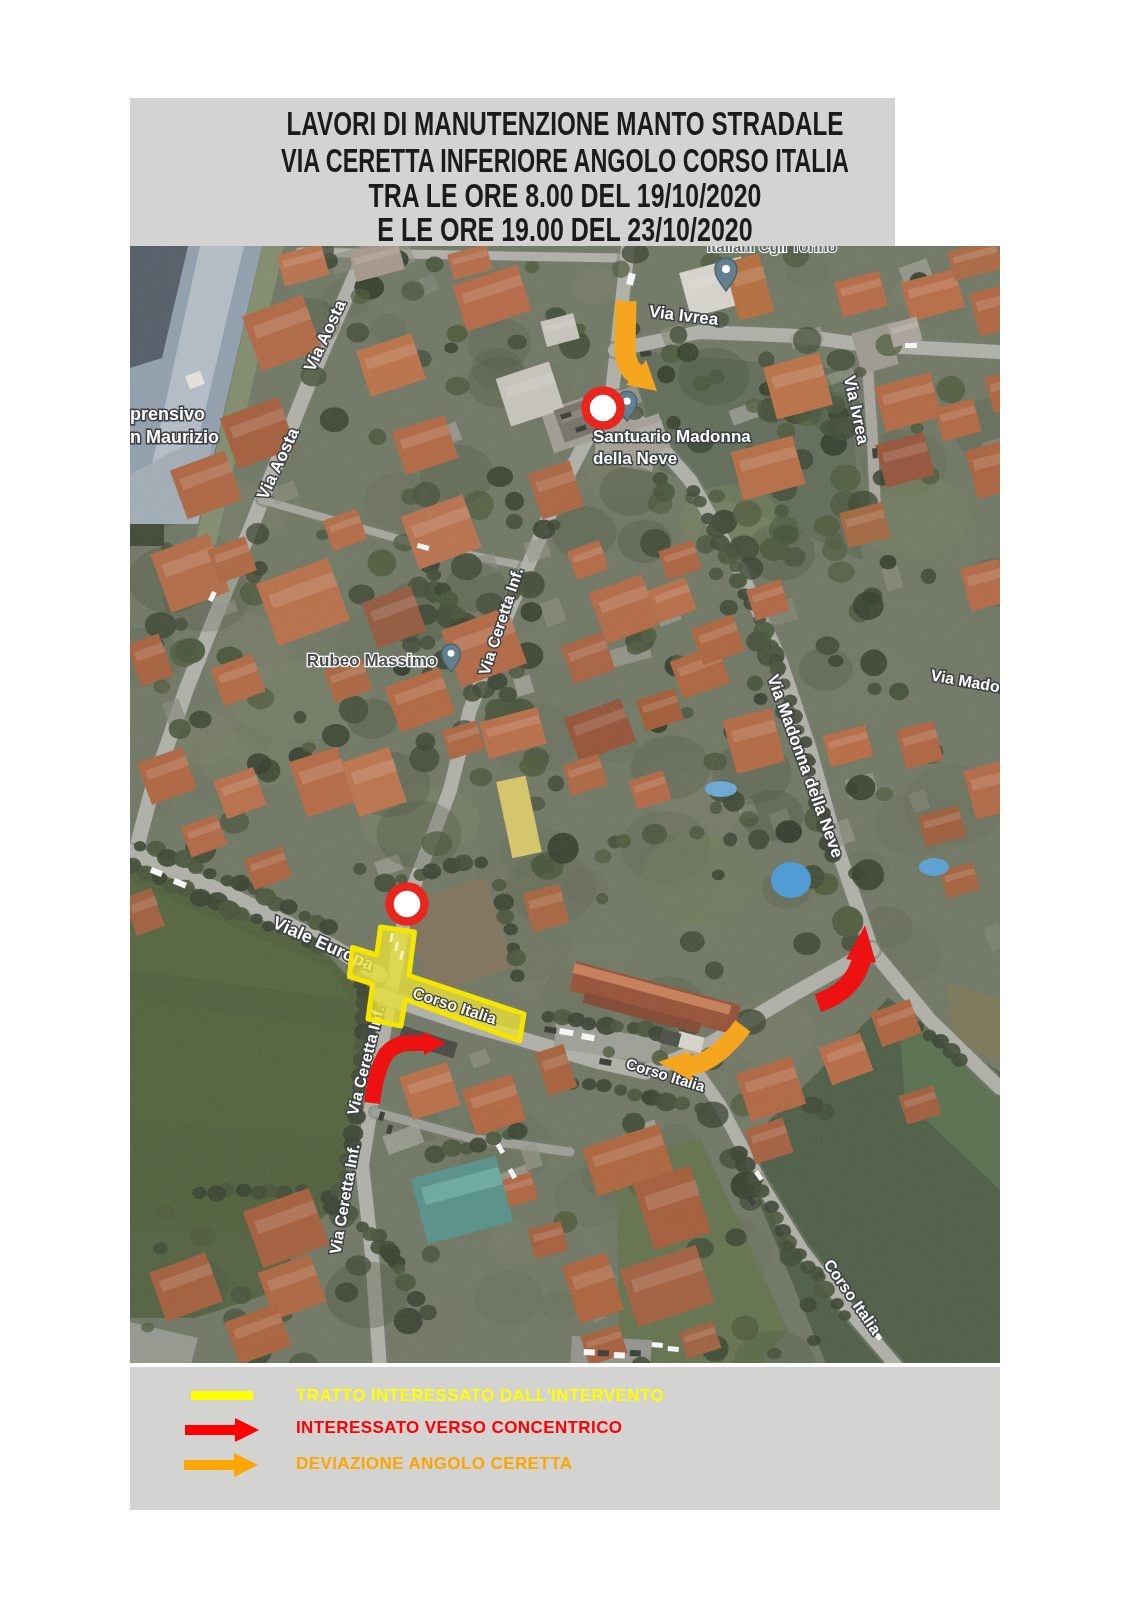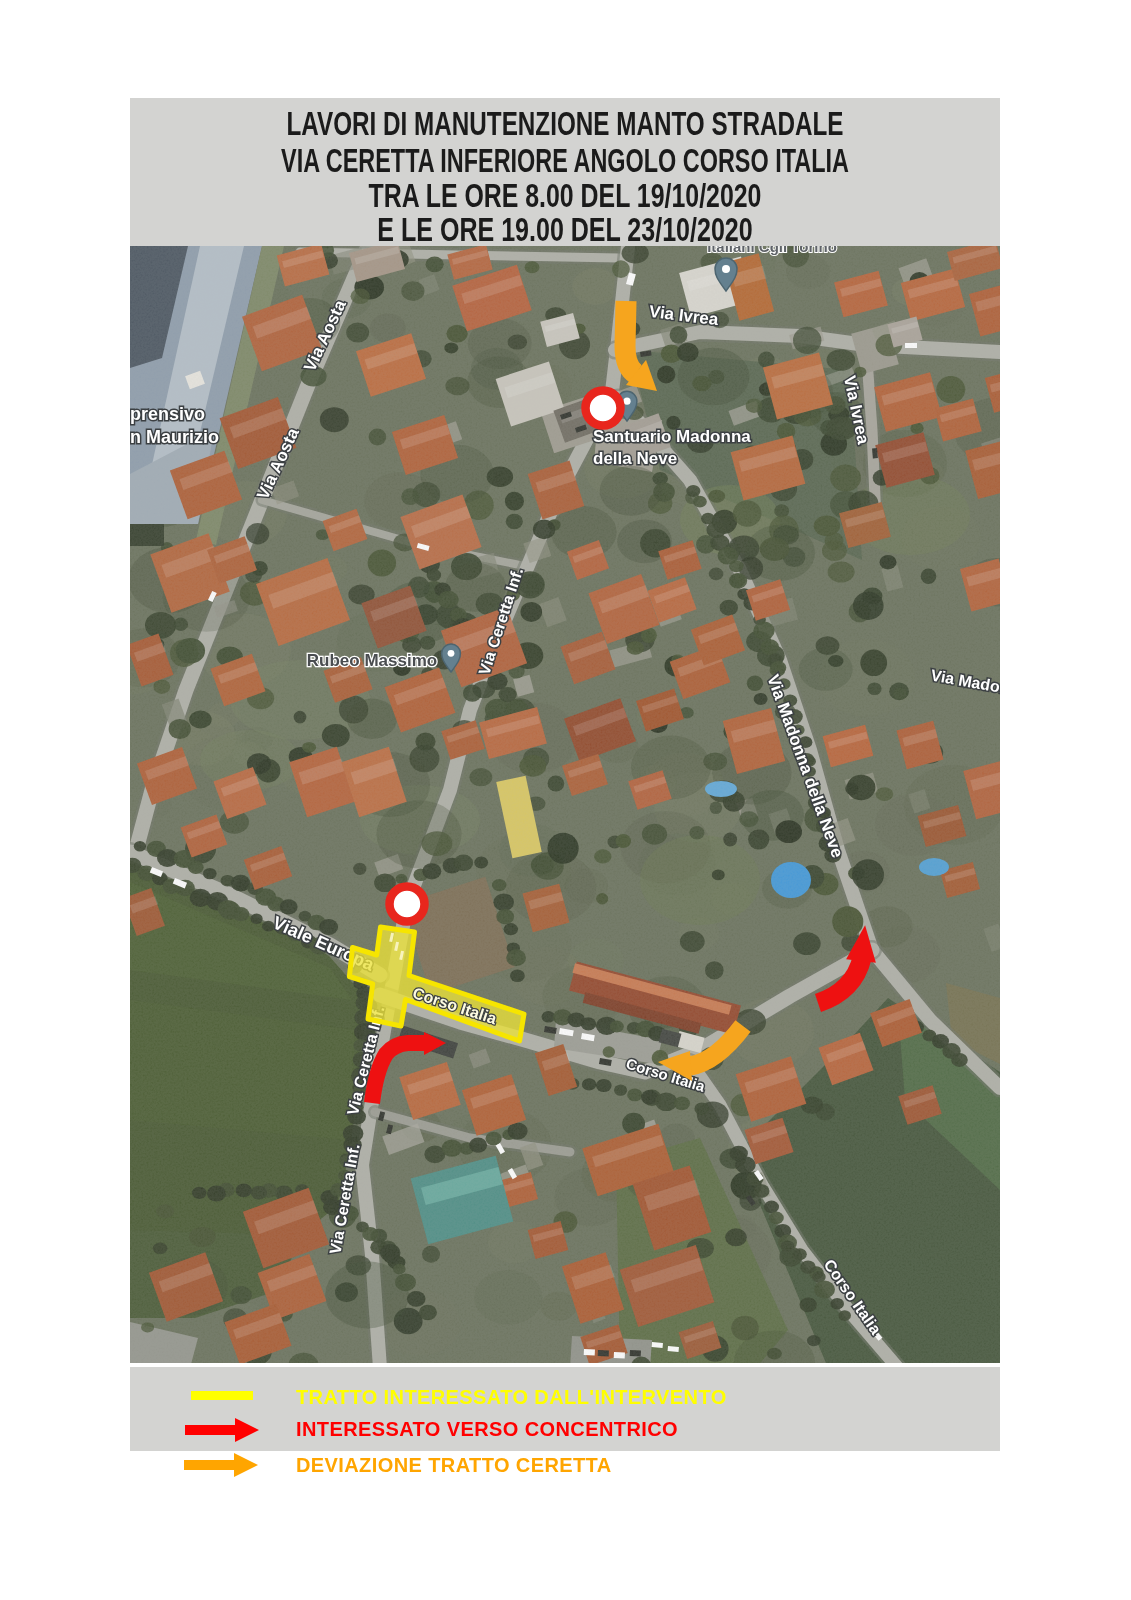--- a/index.html
+++ b/index.html
@@ -2,21 +2,21 @@
 <html><head><meta charset="utf-8">
 <style>
 html,body{margin:0;padding:0;background:#ffffff;width:1131px;height:1600px;
 font-family:"Liberation Sans", sans-serif;}
 .abs{position:absolute;}
 </style></head>
 <body>
 
 <div class="abs" style="left:0;top:0;width:1131px;height:1600px;background:#fff">
 
-<div class="abs" style="left:130px;top:98px;width:870px;height:148px;background:#d3d3d1;
+<div class="abs" style="left:130px;top:98px;width:765px;height:148px;background:#d3d3d1;
 color:#1b1b1b;font-weight:bold;font-size:24.5px;line-height:27px">
 <div style="position:absolute;left:0;top:8.3px;width:870px;text-align:center;transform:scale(0.99,1.32);transform-origin:50% 0">LAVORI DI MANUTENZIONE MANTO STRADALE</div>
 <div style="position:absolute;left:0;top:44.8px;width:870px;text-align:center;transform:scale(0.956,1.32);transform-origin:50% 0">VIA CERETTA INFERIORE ANGOLO CORSO ITALIA</div>
 <div style="position:absolute;left:0;top:80.3px;width:870px;text-align:center;transform:scale(1.016,1.32);transform-origin:50% 0">TRA LE ORE 8.00 DEL 19/10/2020</div>
 <div style="position:absolute;left:0;top:114.3px;width:870px;text-align:center;transform:scale(1.022,1.32);transform-origin:50% 0">E LE ORE 19.00 DEL 23/10/2020</div>
 </div>
 
 <svg width="870" height="1117" viewBox="130 246 870 1117" style="position:absolute;left:130px;top:246px" font-family="Liberation Sans, sans-serif">
 <defs>
         <filter id="grain" x="0" y="0" width="100%" height="100%">
@@ -1012,24 +1012,24 @@
 <g>
         <path d="M818 1003 Q854 991 862 958" stroke="#ee1111" stroke-width="19" fill="none"></path>
         <path d="M846.1 959.2 L865.1 925.3 L875.9 962.8 Z" fill="#ee1111"></path>
       </g>
 <g>
         <path d="M743 1026 Q716 1062 690 1066" stroke="#f6a51e" stroke-width="19" fill="none"></path>
         <path d="M690 1051 L658 1062 L692 1081 Z" fill="#f6a51e"></path>
       </g>
 </svg>
 
-<div class="abs" style="left:130px;top:1367px;width:870px;height:84px;background:#d3d3d1;font-weight:bold;font-size:20px">
+<div class="abs" style="left:130px;top:1367px;width:870px;height:143px;background:#d3d3d1;font-weight:bold;font-size:17px">
 <div class="abs" style="left:61px;top:24px;width:62px;height:9px;background:#ffff00"></div>
 <div class="abs" style="left:166px;top:19px;color:#ffff00;letter-spacing:0.4px">TRATTO INTERESSATO DALL'INTERVENTO</div>
 <svg class="abs" style="left:55px;top:51px" width="75" height="24">
         <path d="M0 7 L50 7 L50 0 L74 12 L50 24 L50 17 L0 17 Z" fill="#ff0000"></path>
       </svg>
 <div class="abs" style="left:166px;top:51px;color:#ff0000;letter-spacing:0.4px">INTERESSATO VERSO CONCENTRICO</div>
 <svg class="abs" style="left:54px;top:86px" width="75" height="24">
         <path d="M0 7 L50 7 L50 0 L74 12 L50 24 L50 17 L0 17 Z" fill="#ffa500"></path>
       </svg>
-<div class="abs" style="left:166px;top:87px;color:#ffa500;letter-spacing:0.4px">DEVIAZIONE TRATTO CERETTA</div>
+<div class="abs" style="left:166px;top:87px;color:#ffa500;letter-spacing:0.4px">DEVIAZIONE ANGOLO CERETTA</div>
 </div>
 </div>
 </body></html>

